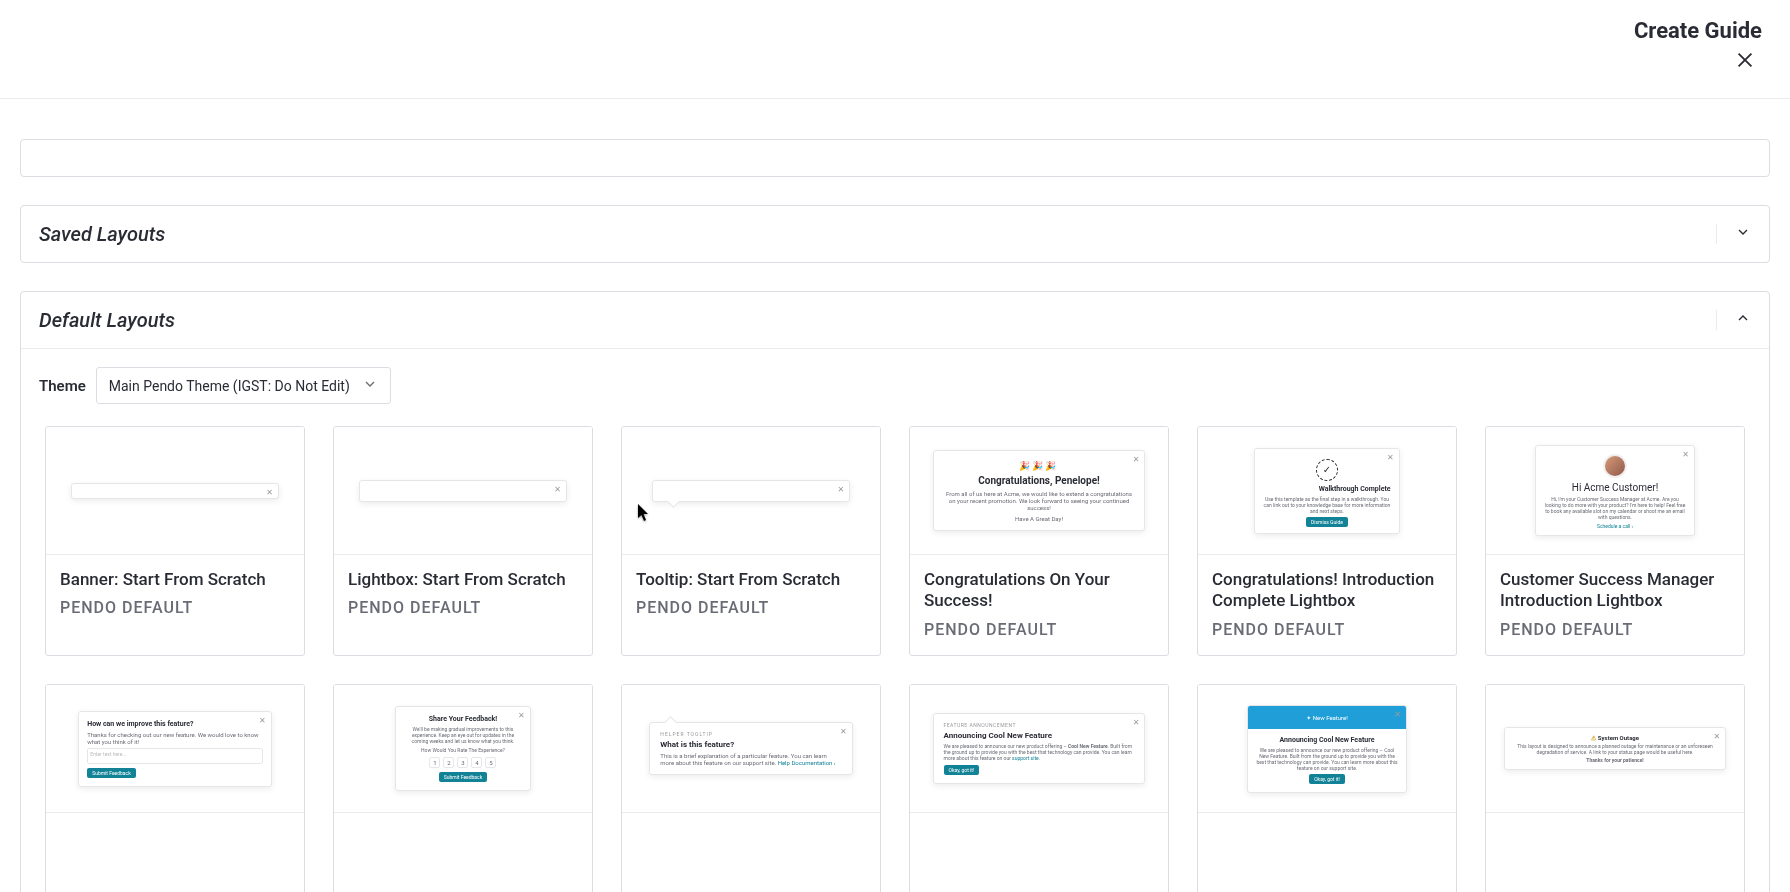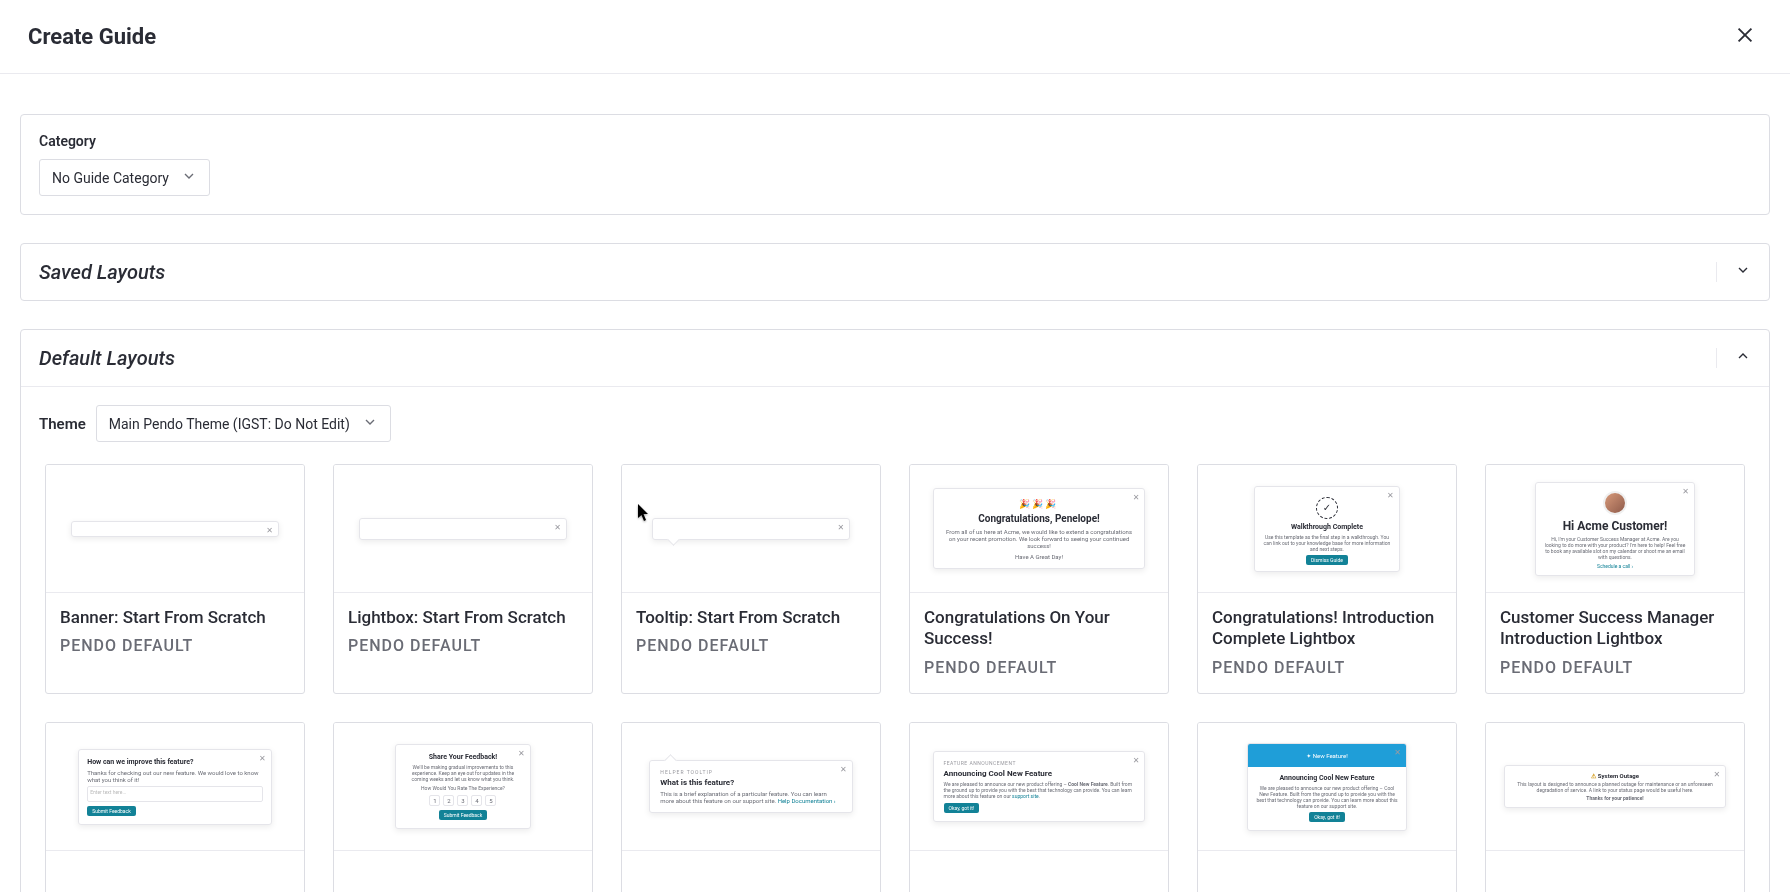--- a/index.html
+++ b/index.html
@@ -1,19 +1,19 @@
 <!DOCTYPE html>
 <html><head>
 <meta charset="utf-8">
 <style>
 * { box-sizing: border-box; margin: 0; padding: 0; }
 body { font-family: -apple-system, BlinkMacSystemFont, "Segoe UI", Roboto, Helvetica, Arial, sans-serif; background: #fff; color: #2a2c35; }
 
 .modal { width: 100%; }
-.modal-header { display:flex; align-items:center; justify-content:space-between; padding:18px 28px; border-bottom:1px solid #eaeaef; }
+.modal-header { display:flex; align-items:flex-end; justify-content:space-between; padding:18px 28px; border-bottom:1px solid #eaeaef;flex-direction:column; }
 .modal-header h1 { font-size:22px; font-weight:700; }
 .close-btn { background:none; border:none; cursor:pointer; padding:6px; color:#2a2c35; }
 .close-btn svg { width:22px; height:22px; }
 
 .content { padding: 40px 20px 20px; }
 
 .panel { border:1px solid #dcdde3; border-radius:4px; margin-bottom:28px; background:#fff; }
 .config-row { display:flex; gap:24px; padding:18px; }
 .field-label { font-size:14px; font-weight:600; margin-bottom:10px; display:block; }
 .select { border:1px solid #dcdde3; border-radius:3px; padding:8px 12px; display:inline-flex; align-items:center; gap:8px; font-size:14px; cursor:pointer; background:#fff; }
@@ -44,26 +44,26 @@
 .mini-tooltip-empty { width:82%; height:22px; }
 .mini-tooltip-empty:after { content:""; position:absolute; left:16px; bottom:-5px; width:8px; height:8px; background:#fff; border-right:1px solid #e5e5ea; border-bottom:1px solid #e5e5ea; transform:rotate(45deg); }
 
 .mini-congrats { width:88%; padding:10px 12px 8px; text-align:center; font-size:6px; color:#6a6c75; }
 .mini-congrats .t { font-size:10px; font-weight:700; color:#2a2c35; margin:4px 0; }
 .mini-congrats .emoji { font-size:9px; letter-spacing:2px; }
 
 .mini-walk { width:60%; padding:8px 8px 6px; text-align:center; font-size:5px; color:#6a6c75; }
 .mini-walk .burst { width:22px; height:22px; border:1px dashed #2a2c35; border-radius:50%; margin:2px auto 4px; display:flex; align-items:center; justify-content:center; }
 .mini-walk .burst:before { content:"✓"; color:#2a2c35; font-size:10px; }
-.mini-walk .t { font-size:7px; font-weight:700; color:#2a2c35; margin-bottom:3px; }
+.mini-walk .t { font-size:7px; font-weight:700; color:#2a2c35; margin-bottom:3px;text-align:right; }
 .mini-walk .btn { background:#128297; color:#fff; font-size:5px; padding:2px 5px; border-radius:2px; display:inline-block; margin-top:3px; }
 
 .mini-csm { width:66%; padding:8px 8px 6px; text-align:center; font-size:5px; color:#6a6c75; }
 .mini-csm .avatar { width:24px; height:24px; border-radius:50%; background:linear-gradient(135deg,#d89a7a,#8e5a4a); margin:0 auto 4px; border:2px solid #f0f0f0; }
-.mini-csm .t { font-size:12px; font-weight:700; color:#2a2c35; margin-bottom:3px; }
+.mini-csm .t { font-size:10px; font-weight:400; color:#2a2c35; margin-bottom:3px; }
 .mini-csm .link { color:#128297; font-size:5px; margin-top:3px; display:block; }
 
 .mini-feedback { width:80%; padding:8px; font-size:6px; color:#6a6c75; }
 .mini-feedback .t { font-size:7px; font-weight:700; color:#2a2c35; margin-bottom:3px; }
 .mini-feedback .ta { border:1px solid #e5e5ea; height:16px; width:100%; border-radius:2px; font-size:5px; padding:2px; color:#bbb; margin:3px 0 4px; }
 .mini-feedback .btn { background:#128297; color:#fff; font-size:5px; padding:2px 5px; border-radius:2px; display:inline-block; }
 
 .mini-share { width:56%; padding:8px; font-size:5px; color:#6a6c75; text-align:center; }
 .mini-share .t { font-size:7px; font-weight:700; color:#2a2c35; margin-bottom:3px; }
 .mini-share .nums { display:flex; gap:3px; justify-content:center; margin:4px 0; }
@@ -108,31 +108,20 @@
             <line x1="19" y1="5" x2="5" y2="19"></line>
           </svg>
       </span>
     </button>
   </div>
 
   <div class="content">
 
     <div class="panel">
       <div class="config-row">
-        <div>
-          <span class="field-label">Category</span>
-          <div class="select">
-            <span>No Guide Category</span>
-            <span class="chev">
-              <svg viewBox="0 0 24 24" fill="none" stroke="#6a6c75" stroke-width="2">
-                  <polyline points="6 9 12 15 18 9"></polyline>
-                </svg>
-            </span>
-          </div>
-        </div>
       </div>
     </div>
 
     <div class="panel">
       <div class="section-header">
         <h2>Saved Layouts</h2>
         <span class="section-toggle">
           <span class="chev"><svg viewBox="0 0 24 24" fill="none" stroke="#2a2c35" stroke-width="2">
                 <polyline points="6 9 12 15 18 9"></polyline>
               </svg></span>

